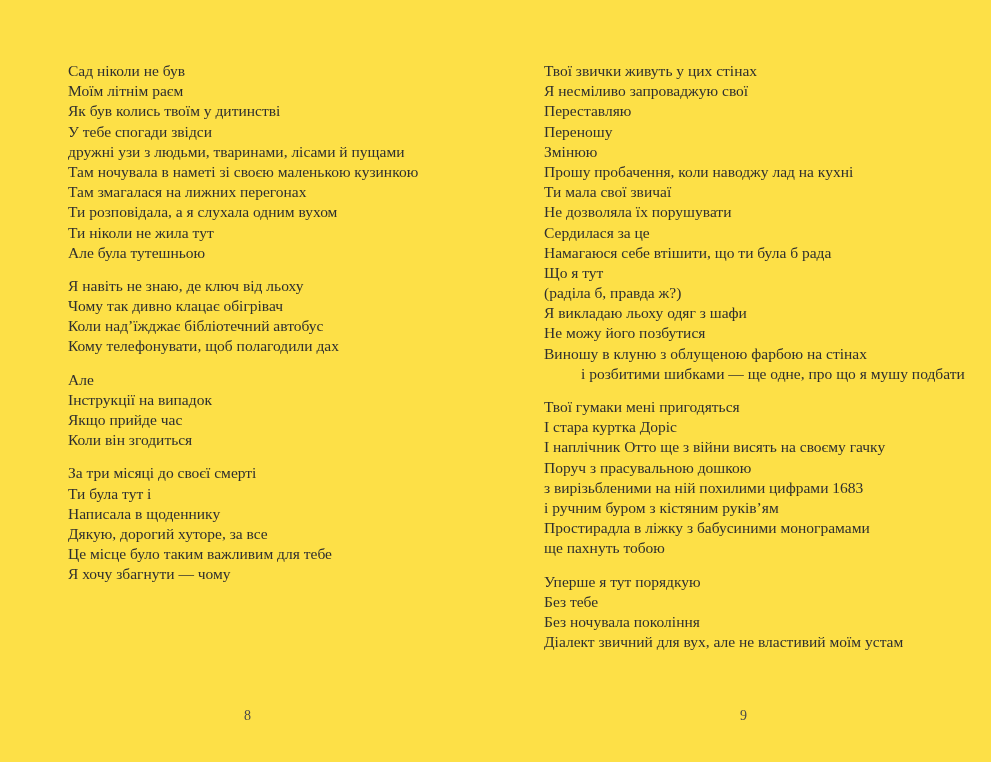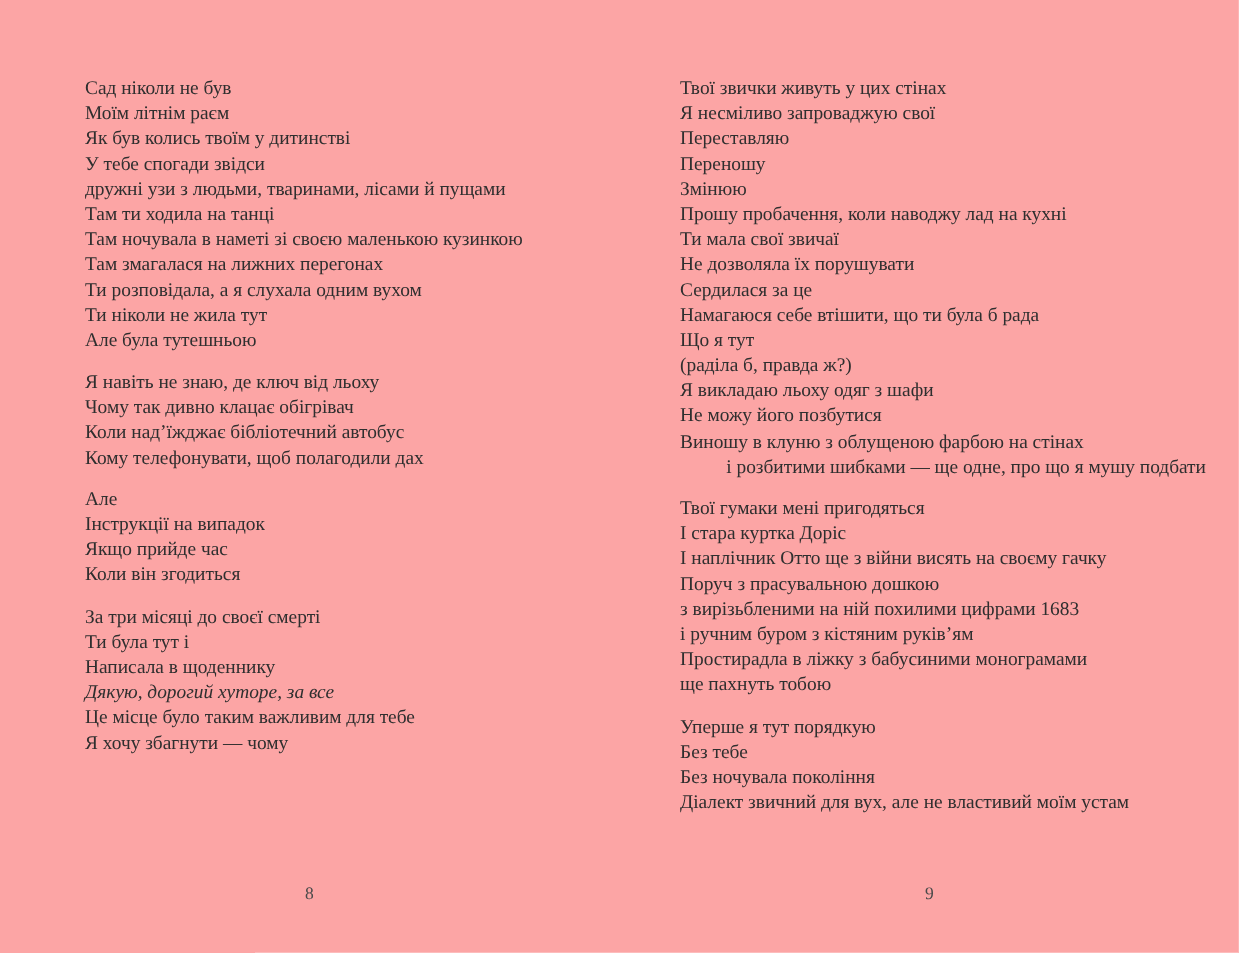--- a/index.html
+++ b/index.html
@@ -10,35 +10,35 @@
     width: 991px;
     height: 762px;
     background: #ffffff;
     font-family: "Liberation Serif", "DejaVu Serif", serif;
     overflow: hidden;
   }
   .spread {
     position: relative;
     width: 991px;
     height: 762px;
-    background: #fca5a5;
+    background: #fde047;
   }
   .poem-column {
     position: absolute;
     top: 61px;
     font-size: 15.5px;
     line-height: 20.2px;
     color: #2f2f2f;
     white-space: nowrap;
   }
   .poem-column.left-col  { left: 68px;  width: 428px; }
   .poem-column.right-col { left: 544px; width: 428px; }
   .stanza + .stanza { margin-top: 13px; }
   .line { height: 20.2px; }
-  .line.italic { font-style: italic; }
+  .line.italic { }
   .line.indent { padding-left: 37px; }
   .page-number {
     position: absolute;
     top: 708px;
     font-size: 14px;
     line-height: 16px;
     color: #4a4a4a;
     text-align: center;
   }
   .page-number.left-num  { left: 0;     width: 495px; }
@@ -48,21 +48,20 @@
 <body>
 
 <div class="spread">
   <div class="poem-column left-col">
       <div class="stanza">
         <div class="line">Сад ніколи не був</div>
         <div class="line">Моїм літнім раєм</div>
         <div class="line">Як був колись твоїм у дитинстві</div>
         <div class="line">У тебе спогади звідси</div>
         <div class="line">дружні узи з людьми, тваринами, лісами й пущами</div>
-        <div class="line">Там ти ходила на танці</div>
         <div class="line">Там ночувала в наметі зі своєю маленькою кузинкою</div>
         <div class="line">Там змагалася на лижних перегонах</div>
         <div class="line">Ти розповідала, а я слухала одним вухом</div>
         <div class="line">Ти ніколи не жила тут</div>
         <div class="line">Але була тутешньою</div>
       </div>
       <div class="stanza">
         <div class="line">Я навіть не знаю, де ключ від льоху</div>
         <div class="line">Чому так дивно клацає обігрівач</div>
         <div class="line">Коли над’їжджає бібліотечний автобус</div>

